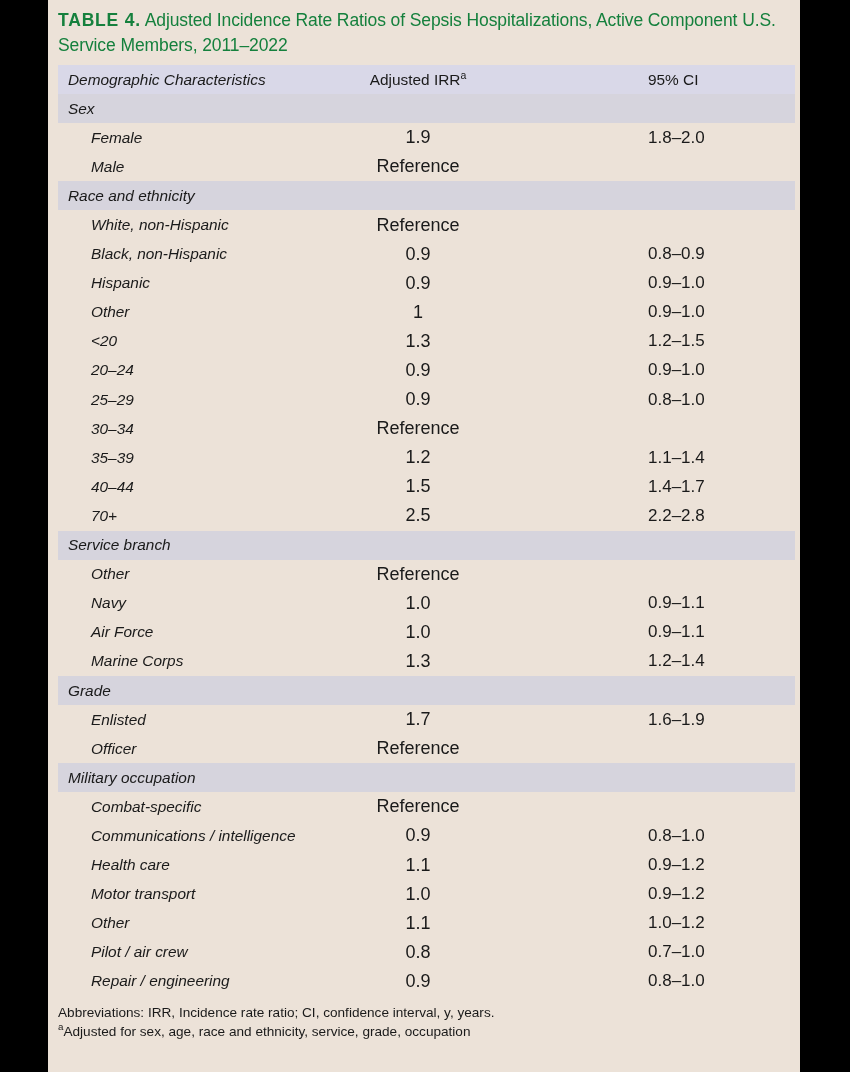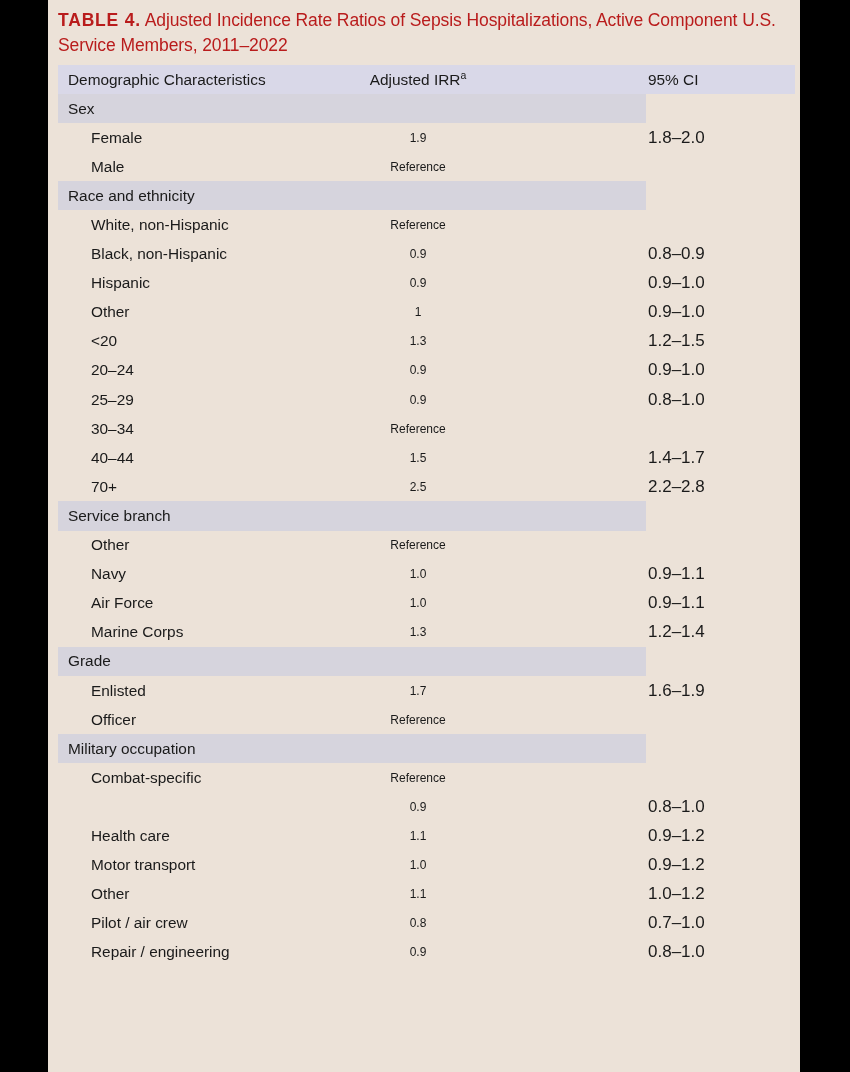--- a/index.html
+++ b/index.html
@@ -18,71 +18,72 @@
     left: 48px;
     top: 0;
     width: 752px;
     height: 1072px;
     background: #ece2d8;
     box-sizing: border-box;
   }
   #table-title {
     font-size: 17.5px;
     line-height: 25px;
-    color: #b91c1c;
+    color: #15803d;
     padding: 8px 14px 0 10px;
     letter-spacing: -0.1px;
   }
   #table-title .tbl-num {
     font-weight: bold;
     letter-spacing: 0.8px;
   }
   #grid {
     margin-top: 7px;
     width: 100%;
   }
   .row {
     display: flex;
     align-items: center;
     height: 29.1px;
     box-sizing: border-box;
     position: relative;
   }
   .row.band {
     background: #d6d4dd;
-    width: 588px;
+    width: 737px;
     margin-left: 10px;
   }
   .row.headrow {
     background: #d9d8e8;
     width: 737px;
     margin-left: 10px;
   }
   .row.data {
     background: transparent;
     width: 737px;
     margin-left: 10px;
   }
   .c-label {
     font-size: 15.4px;
     color: #1a1a1a;
     white-space: nowrap;
+    font-style: italic;
   }
   .c-label.section {
     padding-left: 10px;
   }
   .c-label.item {
     padding-left: 33px;
   }
   .c-irr {
     position: absolute;
     left: 280px;
     width: 160px;
     text-align: center;
-    font-size: 12px;
+    font-size: 18px;
     color: #1a1a1a;
     white-space: nowrap;
   }
   .c-ci {
     position: absolute;
     left: 590px;
     width: 150px;
     text-align: left;
     font-size: 17px;
     color: #1a1a1a;
@@ -181,20 +182,25 @@
           <span class="c-label item">25–29</span>
           <span class="c-irr">0.9</span>
           <span class="c-ci">0.8–1.0</span>
         </div>
         <div class="row data">
           <span class="c-label item">30–34</span>
           <span class="c-irr">Reference</span>
           <span class="c-ci"></span>
         </div>
         <div class="row data">
+          <span class="c-label item">35–39</span>
+          <span class="c-irr">1.2</span>
+          <span class="c-ci">1.1–1.4</span>
+        </div>
+        <div class="row data">
           <span class="c-label item">40–44</span>
           <span class="c-irr">1.5</span>
           <span class="c-ci">1.4–1.7</span>
         </div>
         <div class="row data">
           <span class="c-label item">70+</span>
           <span class="c-irr">2.5</span>
           <span class="c-ci">2.2–2.8</span>
         </div>
         <div class="row band">
@@ -241,20 +247,21 @@
           <span class="c-label section">Military occupation</span>
           <span class="c-irr"></span>
           <span class="c-ci"></span>
         </div>
         <div class="row data">
           <span class="c-label item">Combat-specific</span>
           <span class="c-irr">Reference</span>
           <span class="c-ci"></span>
         </div>
         <div class="row data">
+          <span class="c-label item">Communications / intelligence</span>
           <span class="c-irr">0.9</span>
           <span class="c-ci">0.8–1.0</span>
         </div>
         <div class="row data">
           <span class="c-label item">Health care</span>
           <span class="c-irr">1.1</span>
           <span class="c-ci">0.9–1.2</span>
         </div>
         <div class="row data">
           <span class="c-label item">Motor transport</span>
@@ -272,14 +279,18 @@
           <span class="c-ci">0.7–1.0</span>
         </div>
         <div class="row data">
           <span class="c-label item">Repair / engineering</span>
           <span class="c-irr">0.9</span>
           <span class="c-ci">0.8–1.0</span>
         </div>
       </div>
   </div>
 
+  <div id="footnotes">
+    <div>Abbreviations: IRR, Incidence rate ratio; CI, confidence interval, y, years.</div>
+    <div><sup>a</sup><span>Adjusted for sex, age, race and ethnicity, service, grade, occupation</span></div>
+  </div>
 
 </div>
 
 </body></html>

